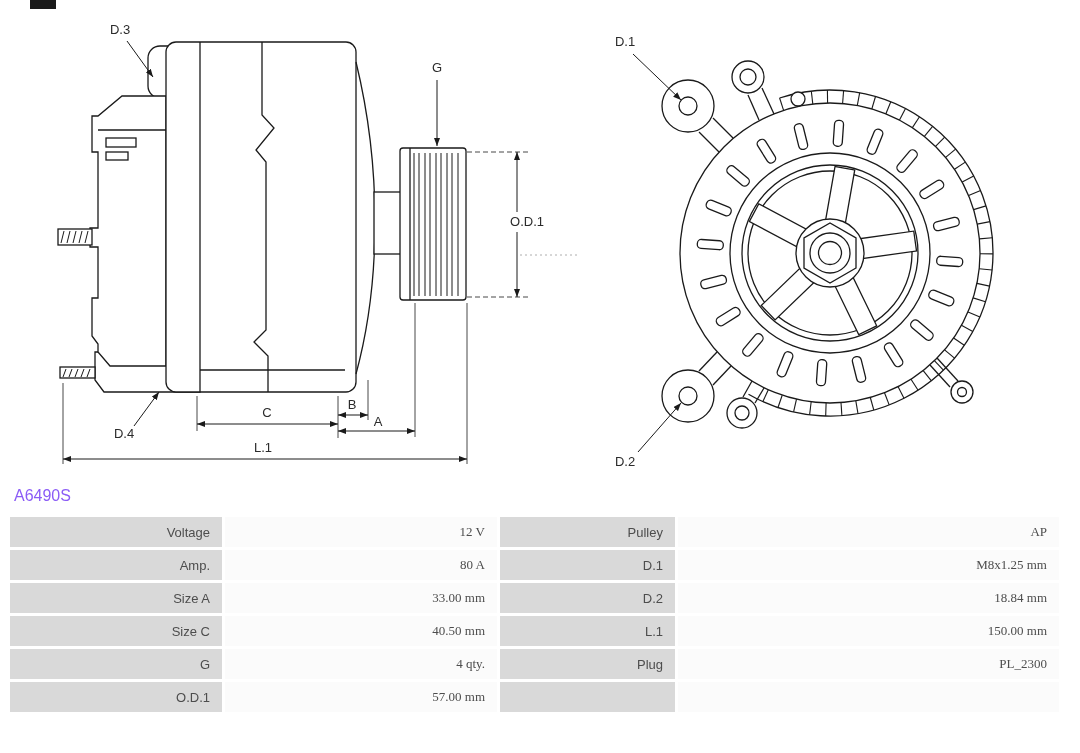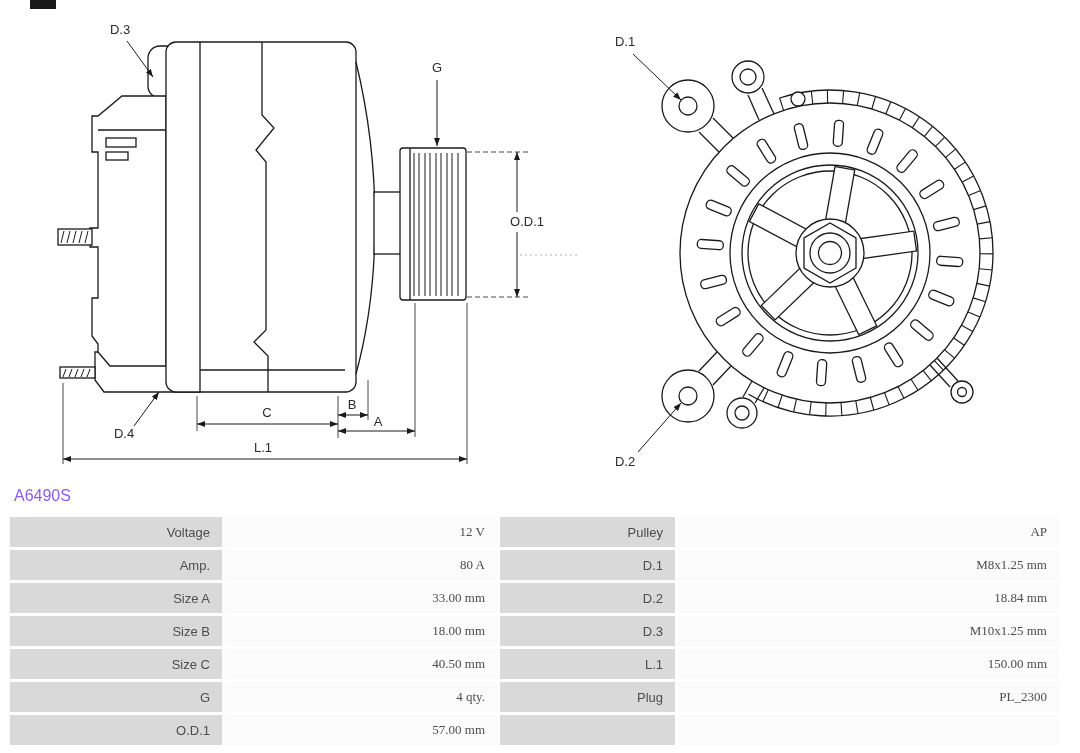--- a/index.html
+++ b/index.html
@@ -256,26 +256,20 @@
         <td class="lbl">D.1</td>
         <td class="val">M8x1.25 mm</td>
       </tr>
       <tr>
         <td class="lbl">Size A</td>
         <td class="val">33.00 mm</td>
         <td class="lbl">D.2</td>
         <td class="val">18.84 mm</td>
       </tr>
       <tr>
-        <td class="lbl">Size B</td>
-        <td class="val">18.00 mm</td>
-        <td class="lbl">D.3</td>
-        <td class="val">M10x1.25 mm</td>
-      </tr>
-      <tr>
         <td class="lbl">Size C</td>
         <td class="val">40.50 mm</td>
         <td class="lbl">L.1</td>
         <td class="val">150.00 mm</td>
       </tr>
       <tr>
         <td class="lbl">G</td>
         <td class="val">4 qty.</td>
         <td class="lbl">Plug</td>
         <td class="val">PL_2300</td>

